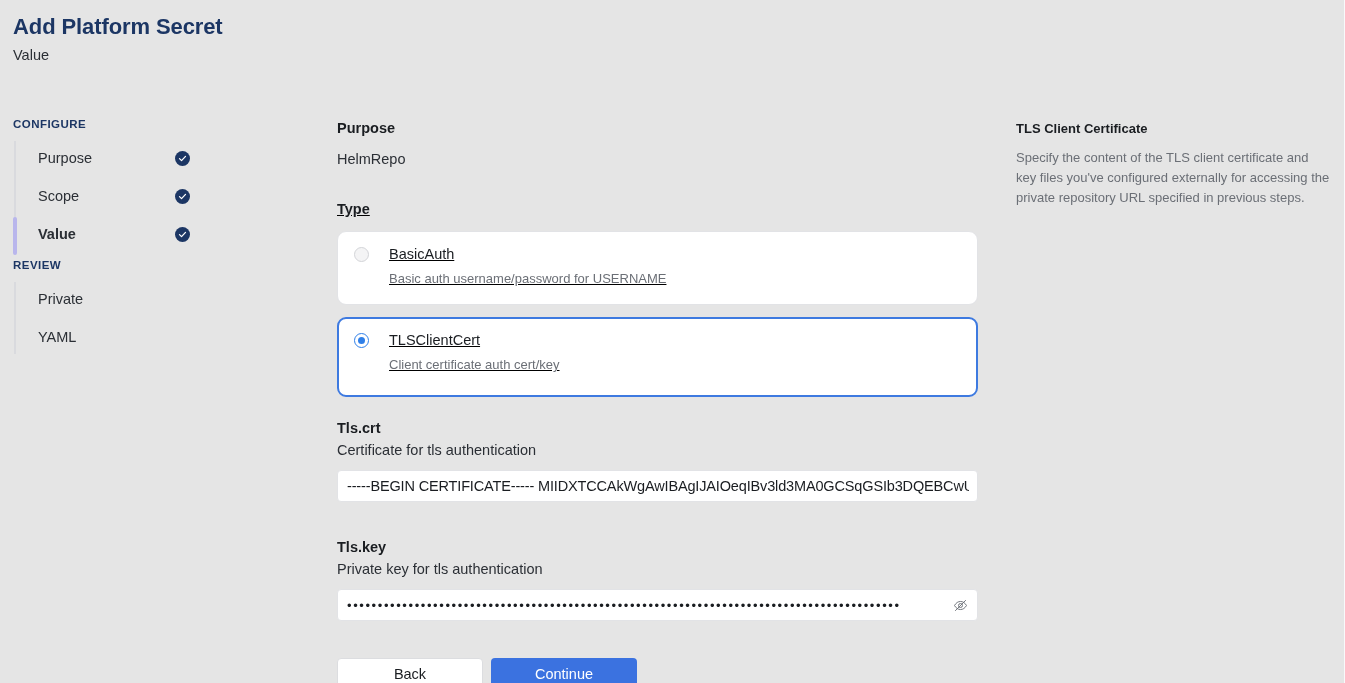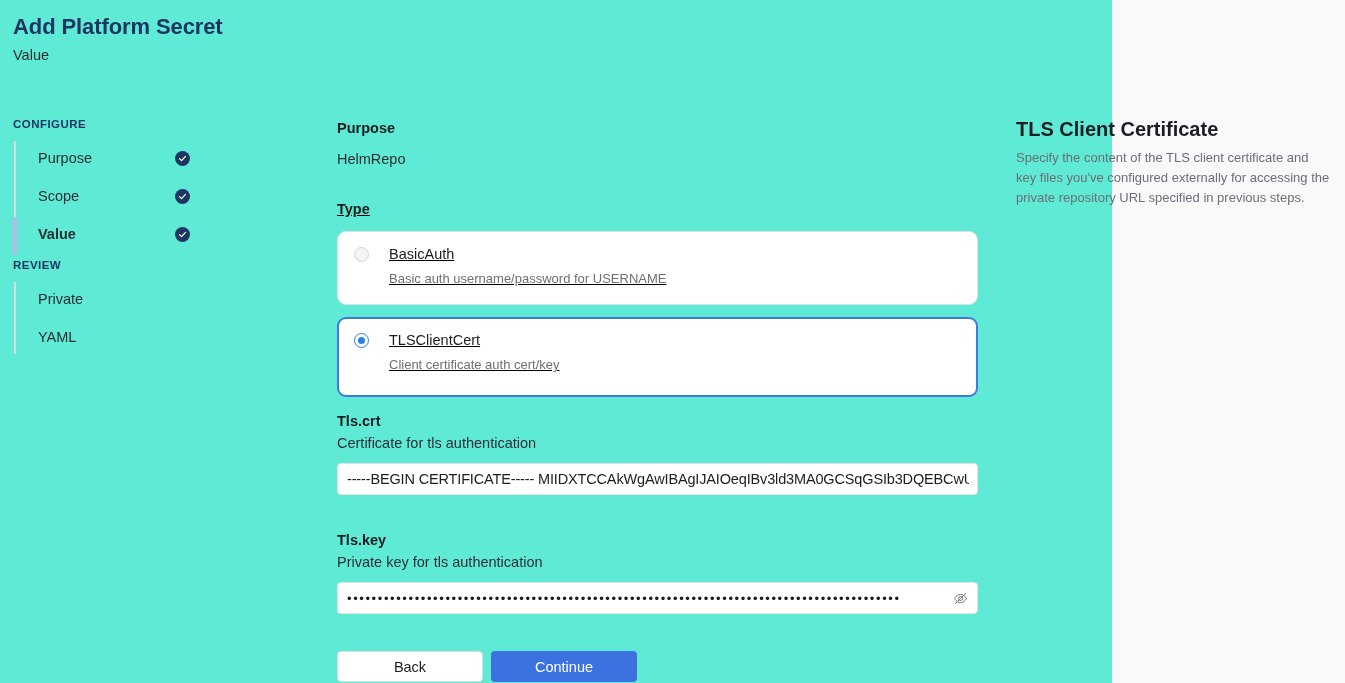--- a/index.html
+++ b/index.html
@@ -5,22 +5,22 @@
   * { box-sizing: border-box; }
   html, body {
     margin: 0; padding: 0;
     width: 1345px; height: 683px;
     background: #f9f9fa;
     font-family: "Liberation Sans", sans-serif;
     overflow: hidden;
   }
   .page {
     position: relative;
-    width: 1112px; height: 683px;
-    background: #5eead4;
+    width: 1344px; height: 683px;
+    background: #e5e5e5;
   }
 
   
   .header { position: absolute; left: 13px; top: 12px; }
   .header-title {
     font-size: 22px;
     font-weight: bold;
     color: #1c3664;
     letter-spacing: -0.1px;
     line-height: 30px;
@@ -147,21 +147,21 @@
     margin-left: 20px;
   }
   .radio-desc {
     font-size: 13px;
     color: #6b6f76;
     margin-left: 35px;
     margin-top: 8px;
     line-height: 18px;
   }
 
-  .block-crt { margin-top: 14px; }
+  .block-crt { margin-top: 21px; }
   .block-key { margin-top: 35px; }
 
   .text-input {
     margin-top: 10px;
     height: 32px;
     background: #ffffff;
     border: 1px solid #e2e3e6;
     border-radius: 4px;
     display: flex;
     align-items: center;
@@ -225,21 +225,21 @@
     margin-left: 8px;
   }
 
   
   .help {
     position: absolute;
     left: 1016px; top: 119px;
     width: 315px;
   }
   .help-title {
-    font-size: 20px;
+    font-size: 13px;
     font-weight: bold;
     color: #1a1d21;
     line-height: 20px;
   }
   .help-body {
     font-size: 13px;
     color: #6b6f76;
     line-height: 20px;
     margin-top: 9px;
   }

